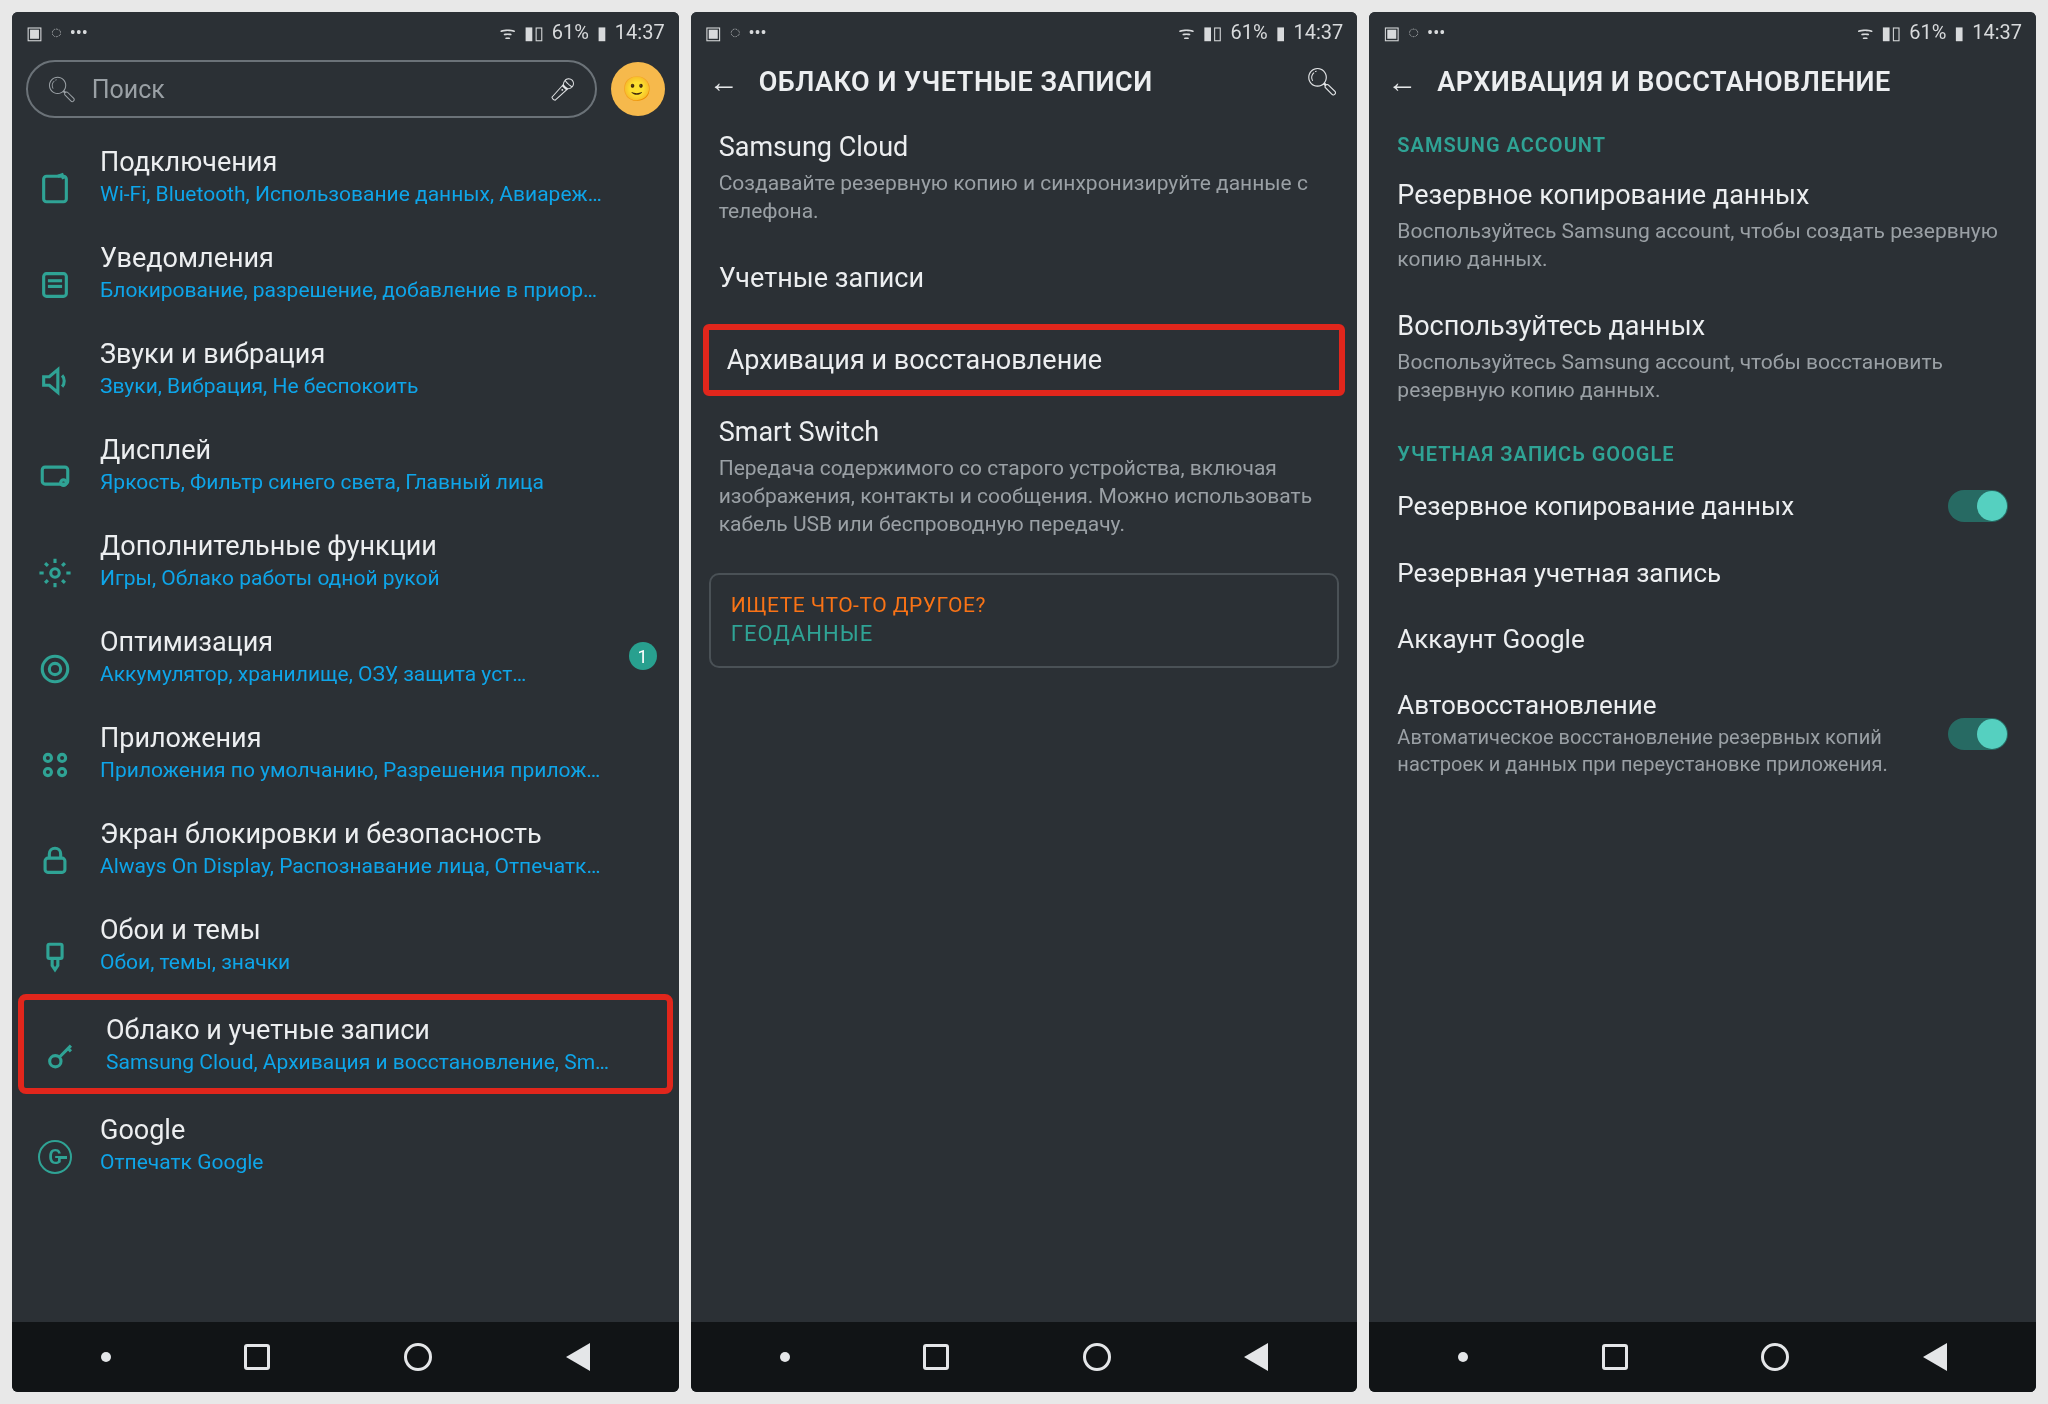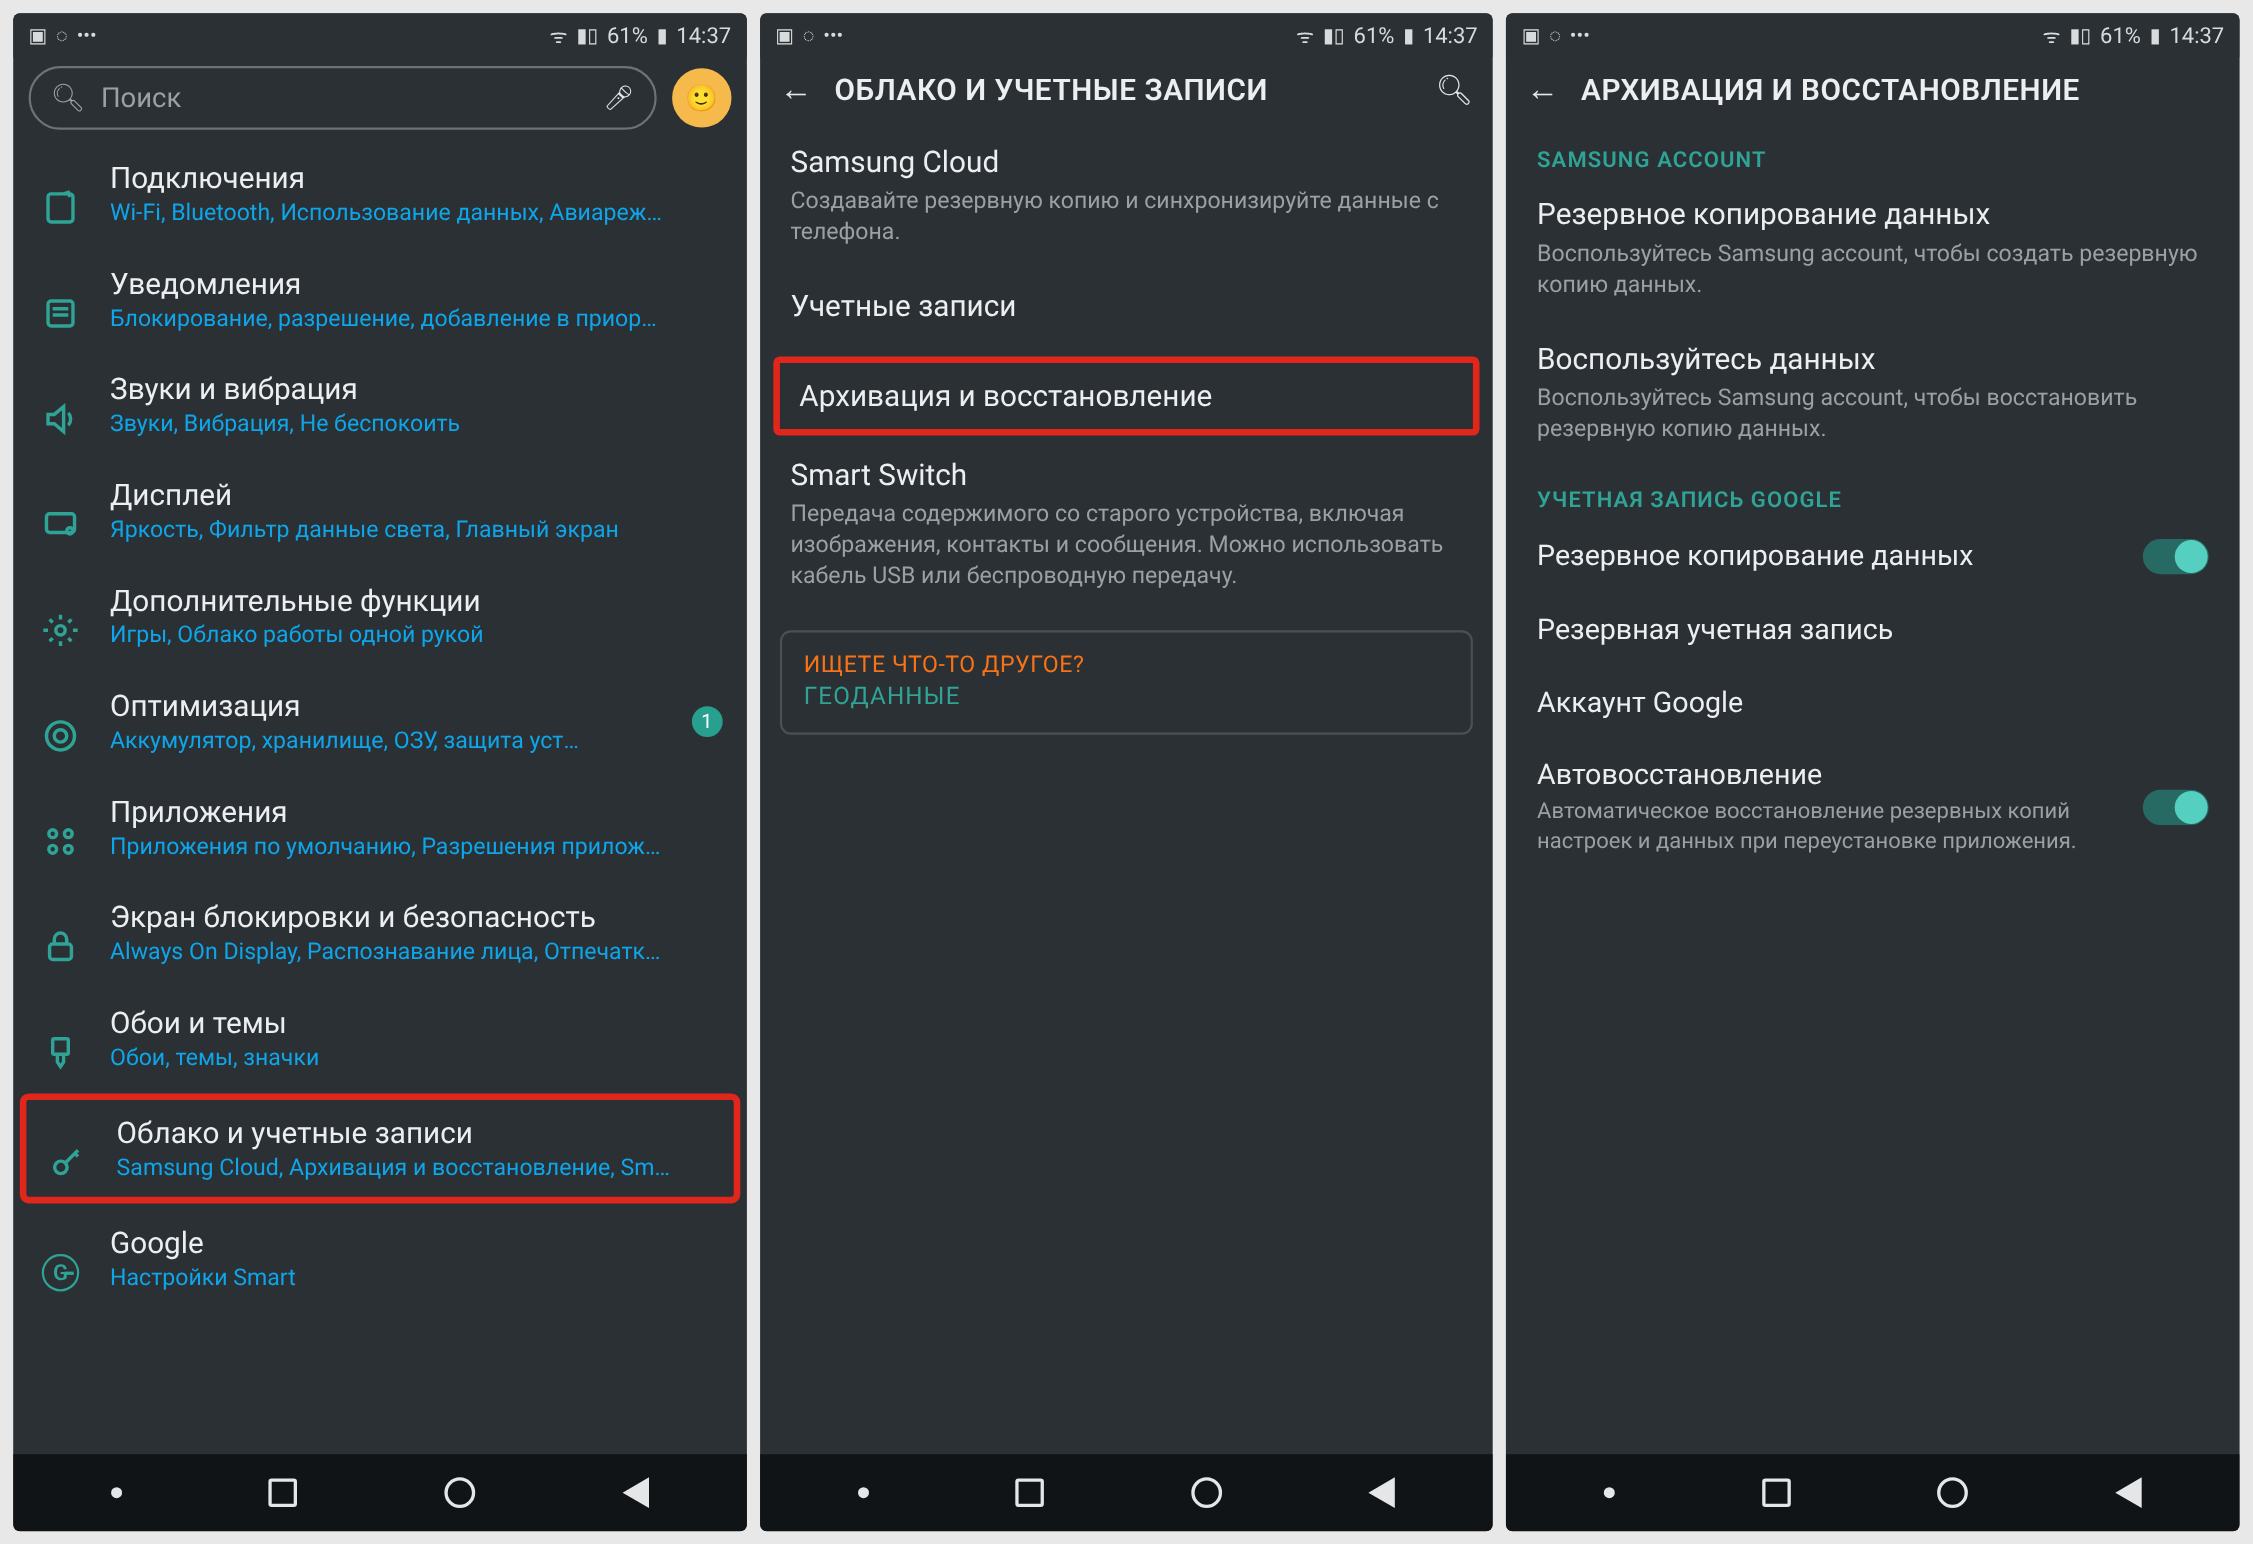--- a/index.html
+++ b/index.html
@@ -238,21 +238,21 @@
     </div>
     <div class="item">
       <div class="icon-slot">
           <svg viewBox="0 0 24 24">
             <rect x="3" y="5" width="18" height="12" rx="2"></rect>
             <circle cx="18" cy="16" r="2"></circle>
           </svg>
         </div>
       <div class="txt">
           <div class="title">Дисплей</div>
-          <div class="sub">Яркость, Фильтр данные света, Главный экран</div>
+          <div class="sub">Яркость, Фильтр синего света, Главный лица</div>
         </div>
     </div>
     <div class="item">
       <div class="icon-slot">
           <svg viewBox="0 0 24 24">
             <circle cx="12" cy="12" r="3"></circle>
             <path d="M12 2v3M12 19v3M4 12H1M23 12h-3M5 5l2 2M17 17l2 2M5 19l2-2M17 7l2-2"></path>
           </svg>
         </div>
       <div class="txt">
@@ -322,21 +322,21 @@
           <div class="title">Облако и учетные записи</div>
           <div class="sub">Samsung Cloud, Архивация и восстановление, Sm…</div>
         </div>
     </div>
     <div class="item">
       <div class="icon-slot">
           <div class="g-icon">G</div>
         </div>
       <div class="txt">
           <div class="title">Google</div>
-          <div class="sub">Настройки Smart</div>
+          <div class="sub">Отпечатк Google</div>
         </div>
     </div>
   </div>
 
   <div class="navbar">
     <div class="dot"></div>
     <div class="sq"></div>
     <div class="circ"></div>
     <div class="tri"></div>
   </div>

